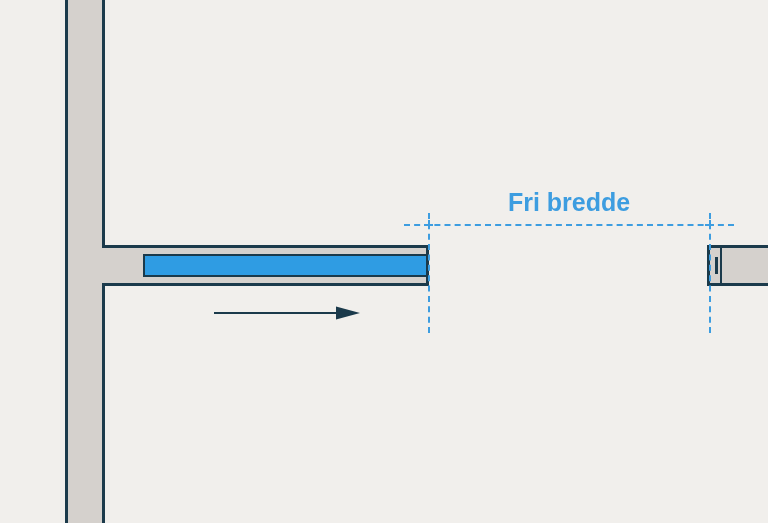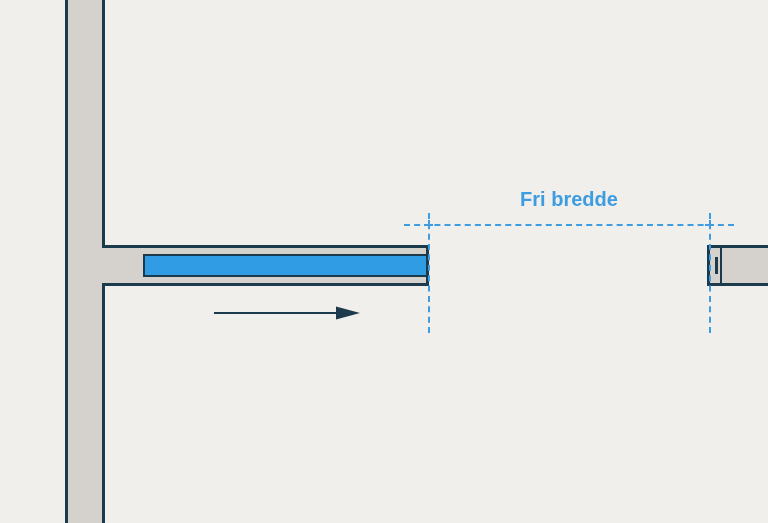--- a/index.html
+++ b/index.html
@@ -144,21 +144,21 @@
   .node-left  { left: 424px; }
   .node-right { left: 705px; }
 
   .dim-label {
     position: absolute;
     left: 404px;
     top: 188px;
     width: 330px;
     text-align: center;
     color: #3d9de0;
-    font-size: 20px;
+    font-size: 25px;
     font-weight: bold;
     font-family: "Liberation Sans", sans-serif;
     white-space: nowrap;
   }
 
   
   .arrow-wrap {
     position: absolute;
     left: 214px;
     top: 305px;

